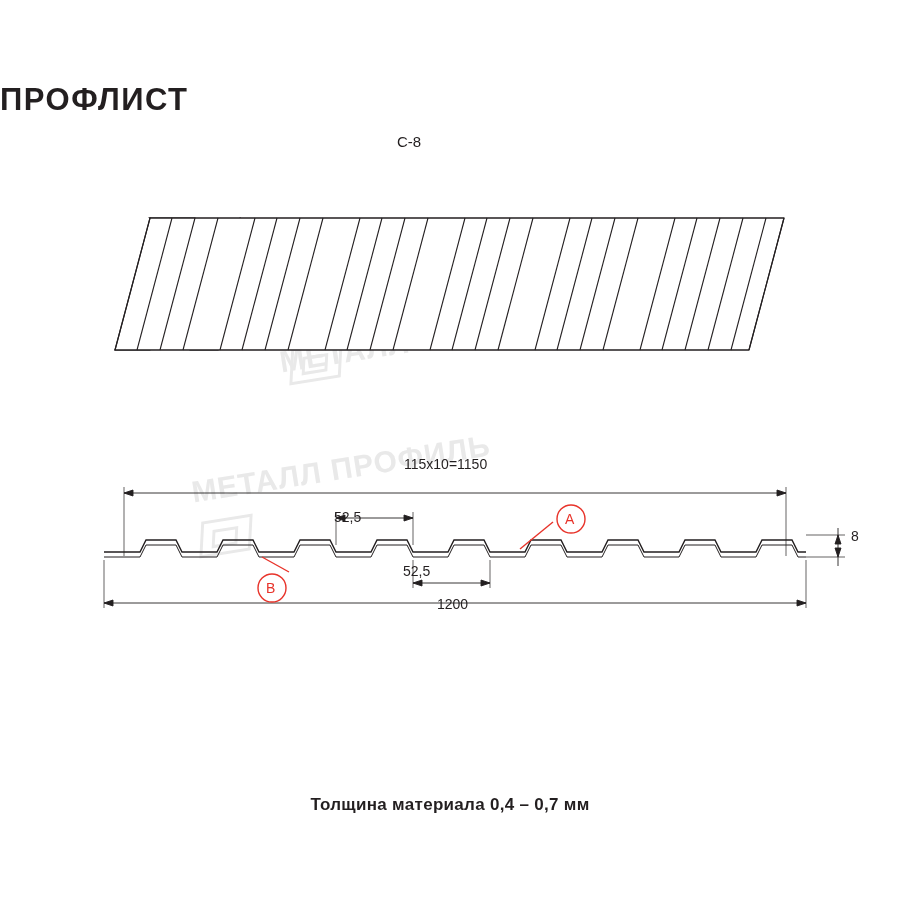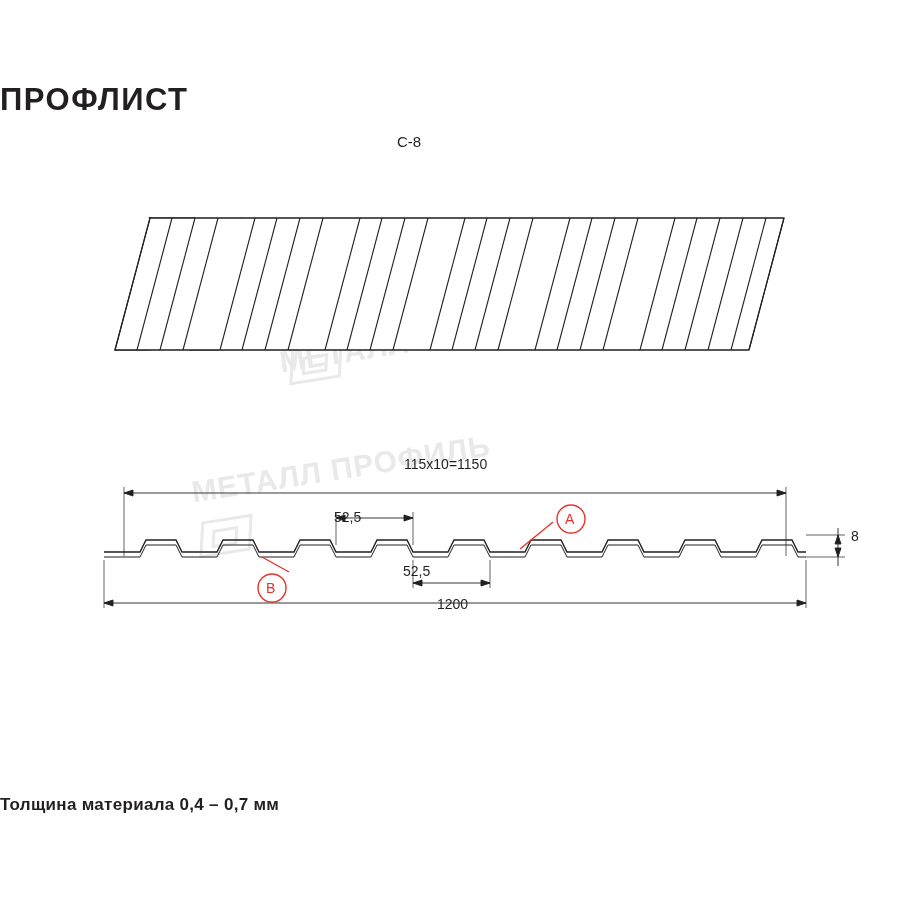--- a/index.html
+++ b/index.html
@@ -37,20 +37,21 @@
     width: 818px;
     text-align: center;
     font-size: 15px;
     color: #231f20;
   }
   .footer-note {
     position: absolute;
     top: 795px;
     left: 0;
     width: 900px;
+    text-align: center;
     font-size: 17px;
     font-weight: bold;
     color: #231f20;
     letter-spacing: 0.3px;
   }
   svg.drawing {
     position: absolute;
     top: 0;
     left: 0;
     width: 900px;

